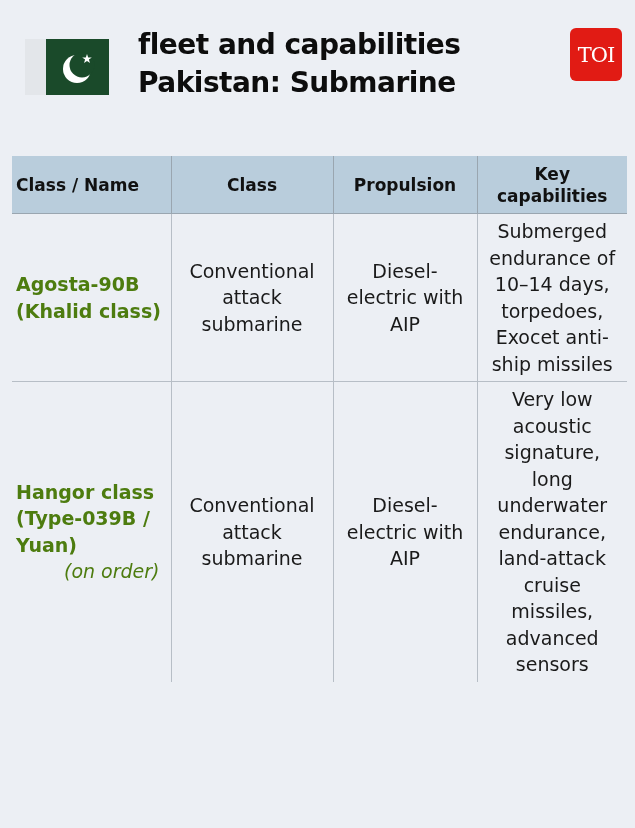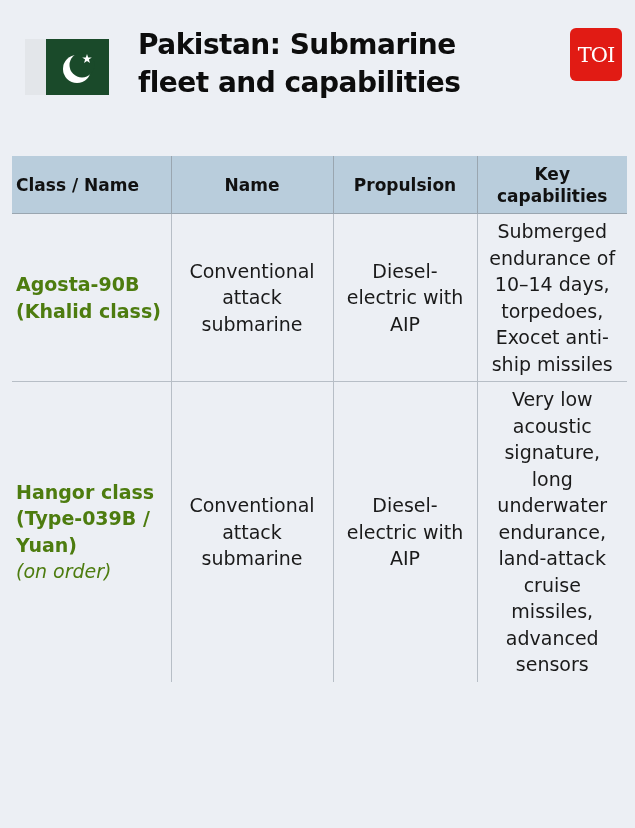--- a/index.html
+++ b/index.html
@@ -8,51 +8,51 @@
   .flag{position:absolute;left:46px;top:39px;width:63px;height:56px;background:#1a4a2a;}
   .flag svg{position:absolute;left:0;top:0;}
   .title{position:absolute;left:138px;top:26px;font-family:"DejaVu Sans",sans-serif;font-weight:bold;font-size:28px;line-height:38px;letter-spacing:-0.5px;color:#0d0d0d;}
   .toi{position:absolute;left:570px;top:28px;width:52px;height:53px;background:#e11b14;border-radius:6px;color:#fff;font-family:"DejaVu Serif",serif;font-size:21px;display:flex;align-items:center;justify-content:center;letter-spacing:-1px;}
   table{position:absolute;left:12px;top:156px;width:615px;border-collapse:collapse;table-layout:fixed;}
   th{background:#b9cddc;font-weight:bold;font-size:17px;line-height:22px;height:57px;padding:0 4px;border-left:1px solid #9aa6b0;border-bottom:1px solid #9aa6b0;}
   th:first-child{border-left:none;text-align:left;}
   td{font-size:19px;line-height:26.5px;text-align:center;vertical-align:middle;padding:4px 8px;border-left:1px solid #b7bec6;border-bottom:1px solid #b7bec6;color:#1a1a1a;}
   td:first-child{border-left:none;text-align:left;font-weight:bold;padding-left:4px;color:#4d7c0f;}
   tr:last-child td{border-bottom:none;}
-  .onorder{font-weight:normal;font-style:italic;display:block;}
+  .onorder{font-weight:normal;font-style:italic;display:block;margin-left:48px;}
   .c1{width:159px;}.c2{width:162px;}.c3{width:144px;}.c4{width:150px;}
 </style>
 </head>
 <body>
 
 <div class="flag-shadow"></div>
 <div class="flag">
   <svg width="63" height="56" viewBox="0 0 63 56">
     <circle cx="31" cy="30" r="14" fill="#fff"></circle>
     <circle cx="36" cy="26" r="12.5" fill="#1a4a2a"></circle>
     <polygon points="41,15 42.2,18.5 45.8,18.5 42.9,20.6 44,24 41,21.9 38,24 39.1,20.6 36.2,18.5 39.8,18.5" fill="#fff"></polygon>
   </svg>
 </div>
 <div class="title">
+  <div>fleet and capabilities</div>
   <div>Pakistan: Submarine</div>
-  <div>fleet and capabilities</div>
 </div>
 <div class="toi">TOI</div>
 
 <table>
   <colgroup>
       <col class="c1">
       <col class="c2">
       <col class="c3">
       <col class="c4">
     </colgroup>
   <thead>
     <tr>
       <th>Class / Name</th>
-      <th>Name</th>
+      <th>Class</th>
       <th>Propulsion</th>
       <th>Key capabilities</th>
     </tr>
   </thead>
   <tbody>
     <tr style="height:167px">
       <td><span>Agosta-90B (Khalid class)</span></td>
       <td>Conventional attack submarine</td>
       <td>Diesel-electric with AIP</td>
       <td>Submerged endurance of 10–14 days, torpedoes, Exocet anti-ship missiles</td>

